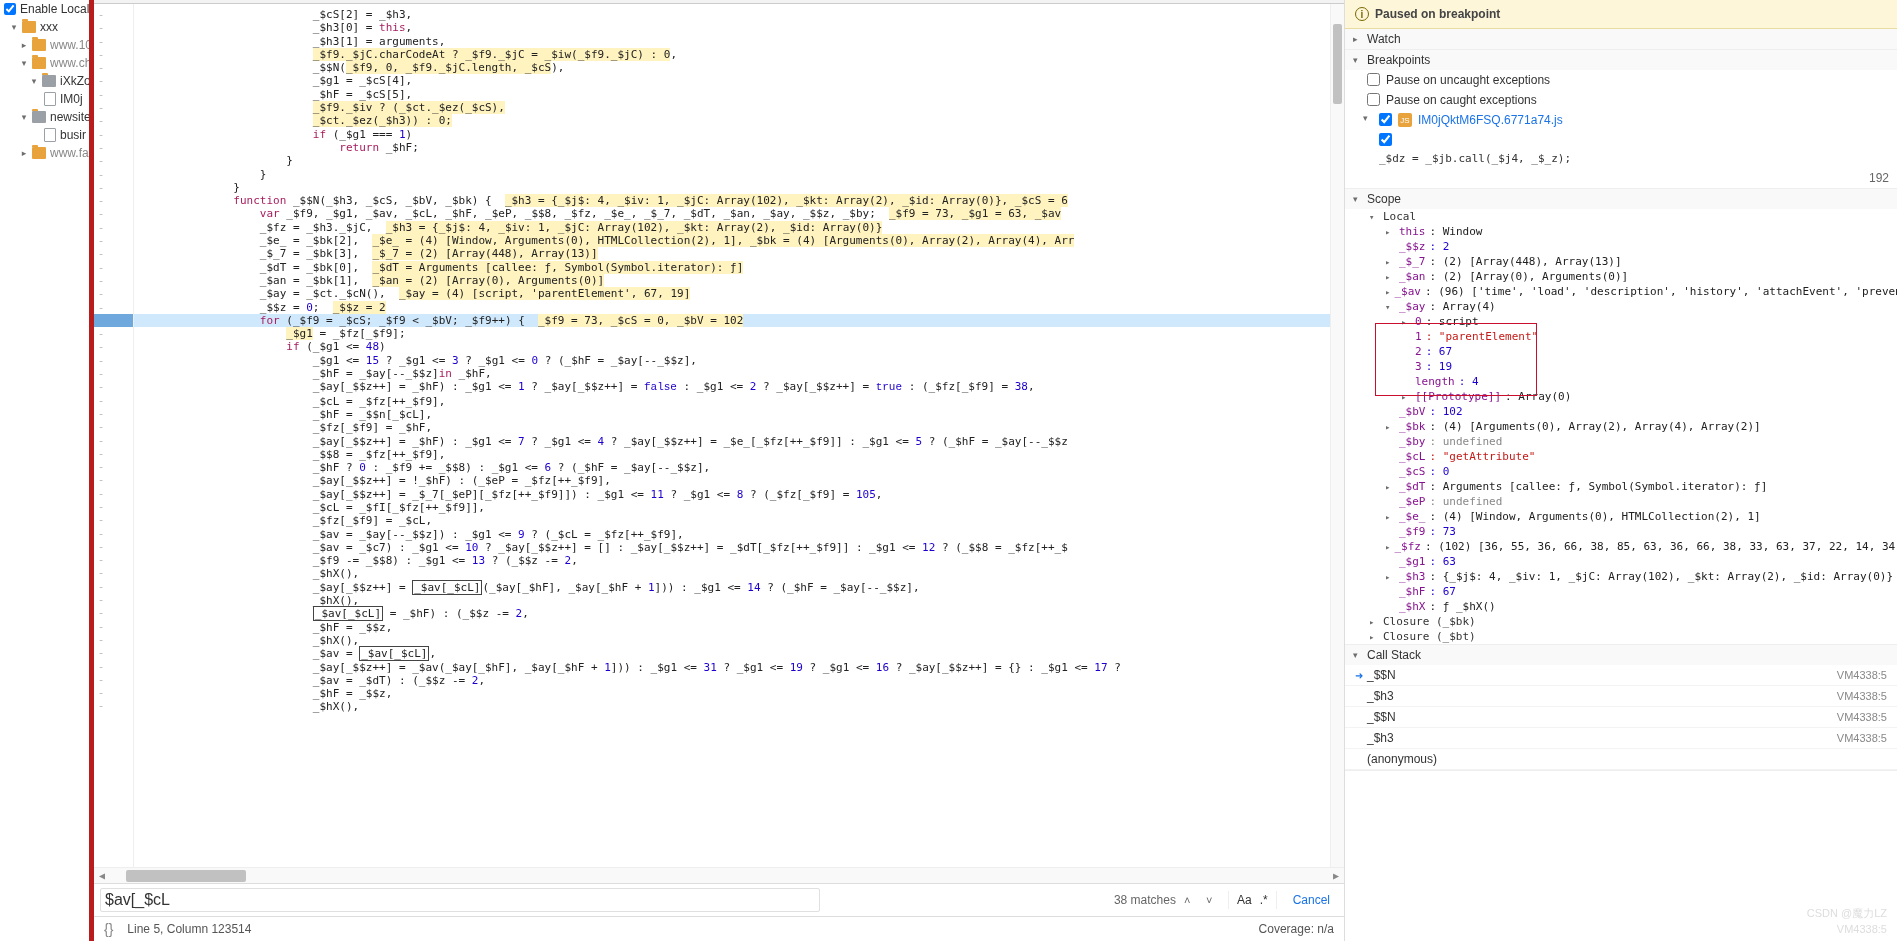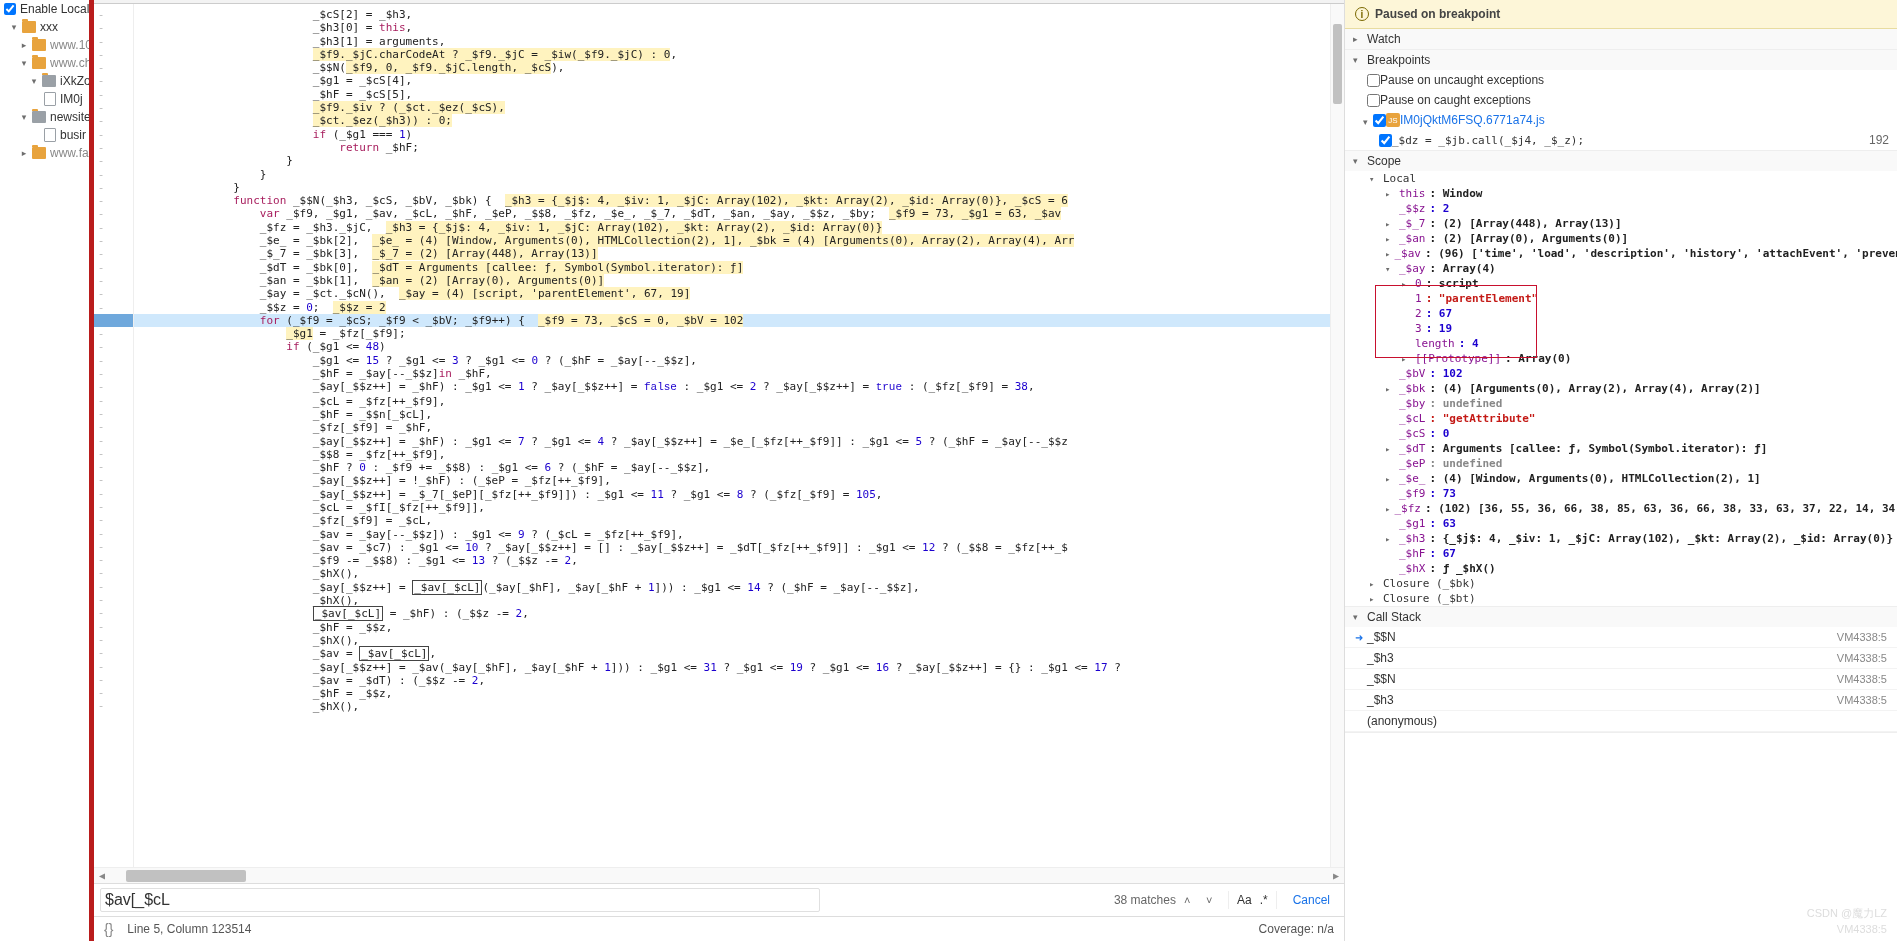--- a/index.html
+++ b/index.html
@@ -45,30 +45,30 @@
 .find-cancel { color: #1a73e8; cursor: pointer; padding: 2px 8px; border-radius: 4px; margin-left: auto; }
 .status-bar { display: flex; align-items: center; gap: 14px; padding: 4px 10px; border-top: 1px solid #ddd; font-family: -apple-system, sans-serif; color: #555; font-size: 12px; }
 .status-braces { color: #888; font-size: 14px; }
 .status-spacer { flex: 1; }
 .right-pane { width: 552px; flex: 0 0 552px; display: flex; flex-direction: column; font-family: -apple-system, sans-serif; font-size: 12px; overflow: hidden; }
 .paused-bar { background: #fdf6d8; border-bottom: 1px solid #e8dca0; padding: 7px 10px; display: flex; align-items: center; gap: 6px; color: #444; font-weight: bold; }
 .info-icon { width: 14px; height: 14px; border: 1.5px solid #7a6800; border-radius: 50%; display: inline-flex; align-items: center; justify-content: center; font-size: 10px; font-weight: bold; color: #7a6800; }
 .section { border-bottom: 1px solid #eee; }
 .section-hdr { display: flex; align-items: center; gap: 4px; padding: 3px 8px; background: #f9f9f9; cursor: pointer; font-weight: 500; }
 .tri { font-size: 9px; color: #6e6e6e; width: 10px; }
-.bp-row { padding: 3px 8px 3px 22px; display: flex; align-items: flex-end; }
+.bp-row { padding: 3px 8px 3px 22px; display: flex; align-items: flex-start; gap: 6px; }
 .js-file-icon { width: 14px; height: 14px; background: #e8a33d; border-radius: 2px; display: inline-flex; align-items: center; justify-content: center; font-size: 8px; color: #fff; }
 .bp-line { font-family: Consolas, Menlo, monospace; font-size: 11px; }
 .bp-num { margin-left: auto; color: #666; }
 .scope-body { max-height: 440px; overflow: hidden; }
 .scope-row { display: flex; align-items: baseline; gap: 4px; padding: 1px 0 1px 24px; font-family: Consolas, Menlo, monospace; font-size: 11px; white-space: nowrap; overflow: hidden; }
 .scope-row.lv2 { padding-left: 40px; }
 .scope-row.lv3 { padding-left: 56px; }
 .sname { color: #881391; }
-.sval { color: #222; font-weight: bold; }
+.sval { color: #222; }
 .sval.num { color: #1c00cf; }
 .sval.undef { color: #888; }
 .sval.str { color: #c41a16; }
 .sval.obj { color: #212121; }
 .redbox { border: 1.5px solid #c8102e; position: absolute; pointer-events: none; }
 .callstack-body { }
 .cs-row { display: flex; align-items: center; padding: 3px 10px; border-bottom: 1px solid #f3f3f3; }
 .cs-row .arrow { width: 12px; color: #1a73e8; font-size: 10px; }
 .cs-name { color: #333; }
 .cs-src { margin-left: auto; color: #888; font-size: 11px; }
@@ -300,21 +300,21 @@
       <div class="bp-row">
           <input type="checkbox" style="">
           <span>Pause on caught exceptions</span>
         </div>
       <div class="bp-row" style="padding-left:18px;">
           <span class="tri">▾</span>
           <input type="checkbox" checked="" style="">
           <span class="js-file-icon">JS</span>
           <span style="color:#1a73e8;">IM0jQktM6FSQ.6771a74.js</span>
         </div>
-      <div class="bp-row" style="padding-left:34px;">
+      <div class="bp-row" style="padding-left:34px;flex-direction:column;">
           <input type="checkbox" checked="" style="">
           <span class="bp-line">_$dz = _$jb.call(_$j4, _$_z);</span>
           <span class="bp-num">192</span>
         </div>
     </div>
     <div class="section" style="position:relative;">
       <div class="section-hdr">
           <span class="tri">▾</span>
           <span>Scope</span>
         </div>

